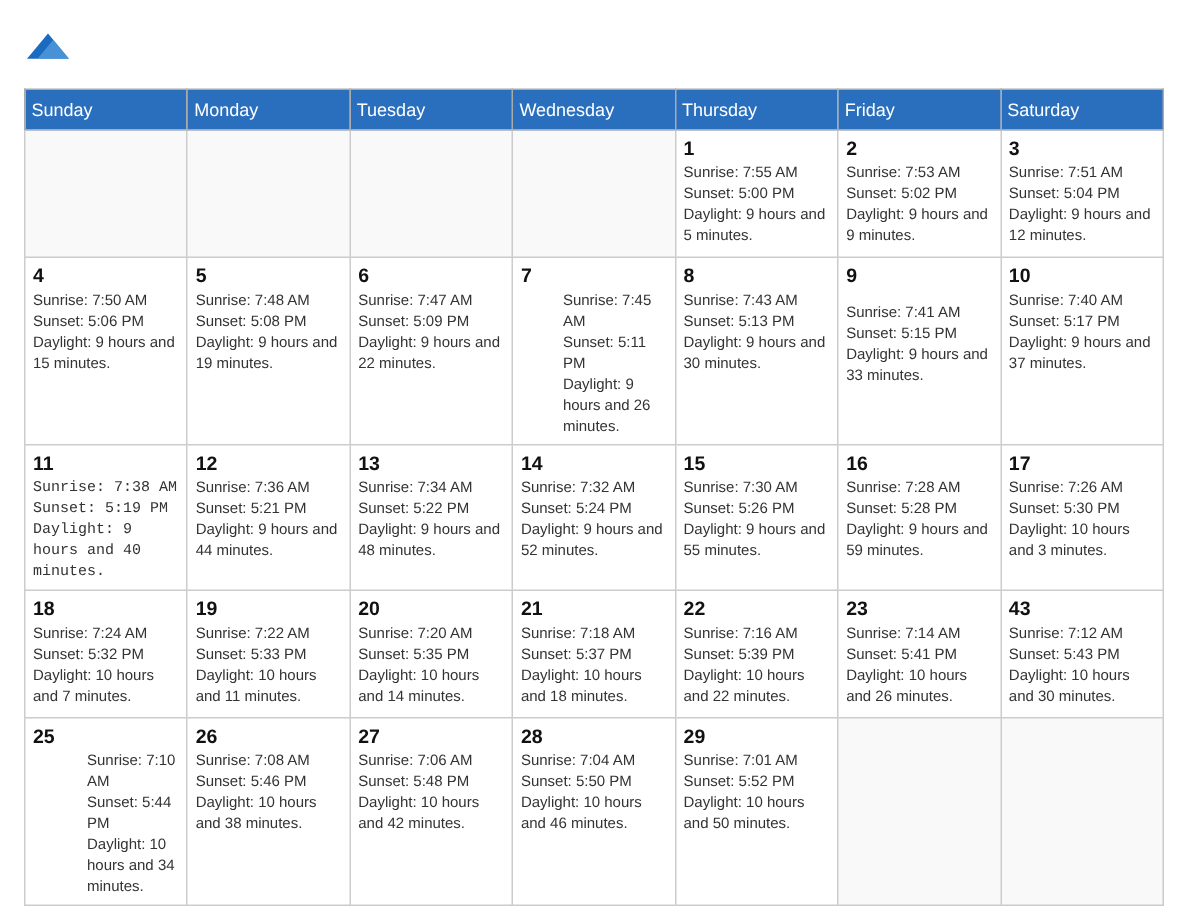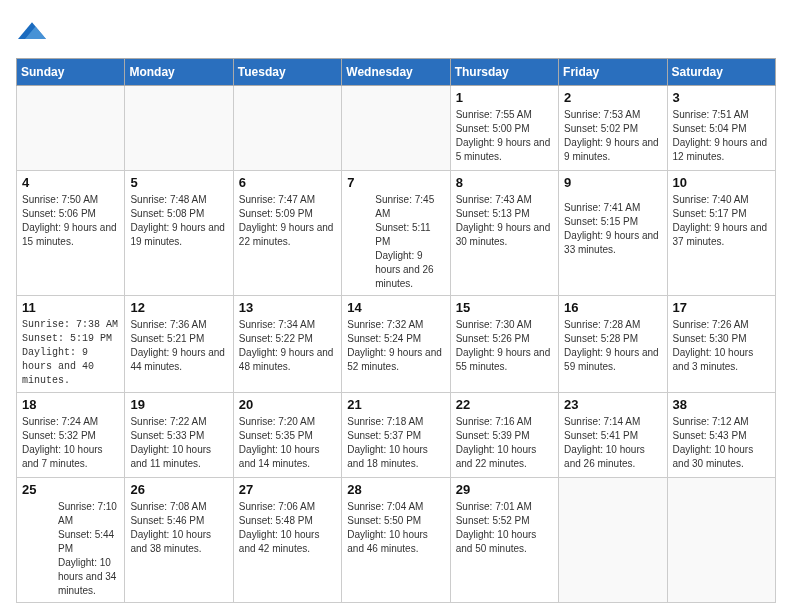--- a/index.html
+++ b/index.html
@@ -46,21 +46,21 @@
     }
     table {
       width: 100%;
       border-collapse: collapse;
       table-layout: fixed;
     }
     th {
       background-color: #2a6fbe;
       color: #fff;
       font-size: 12px;
-      font-weight: bold;
+      font-weight: normal;
       padding: 6px 4px;
       text-align: left;
       border: 1px solid #aaa;
     }
     td {
       border: 1px solid #ccc;
       vertical-align: top;
       padding: 4px 5px;
       font-size: 10.5px;
       color: #222;
@@ -259,21 +259,21 @@
 Sunset: 5:39 PM
 Daylight: 10 hours and 22 minutes.</div>
         </td>
         <td>
           <div class="day-number">23</div>
           <div class="day-info" style="white-space: pre-line;">Sunrise: 7:14 AM
 Sunset: 5:41 PM
 Daylight: 10 hours and 26 minutes.</div>
         </td>
         <td>
-          <div class="day-number">38</div>
+          <div class="day-number">43</div>
           <div class="day-info" style="white-space: pre-line;">Sunrise: 7:12 AM
 Sunset: 5:43 PM
 Daylight: 10 hours and 30 minutes.</div>
         </td>
       </tr>
       <tr>
         <td>
           <div class="day-number">25</div>
           <div class="day-info" style="white-space: pre-line; margin-left: 36px;">Sunrise: 7:10 AM
 Sunset: 5:44 PM

